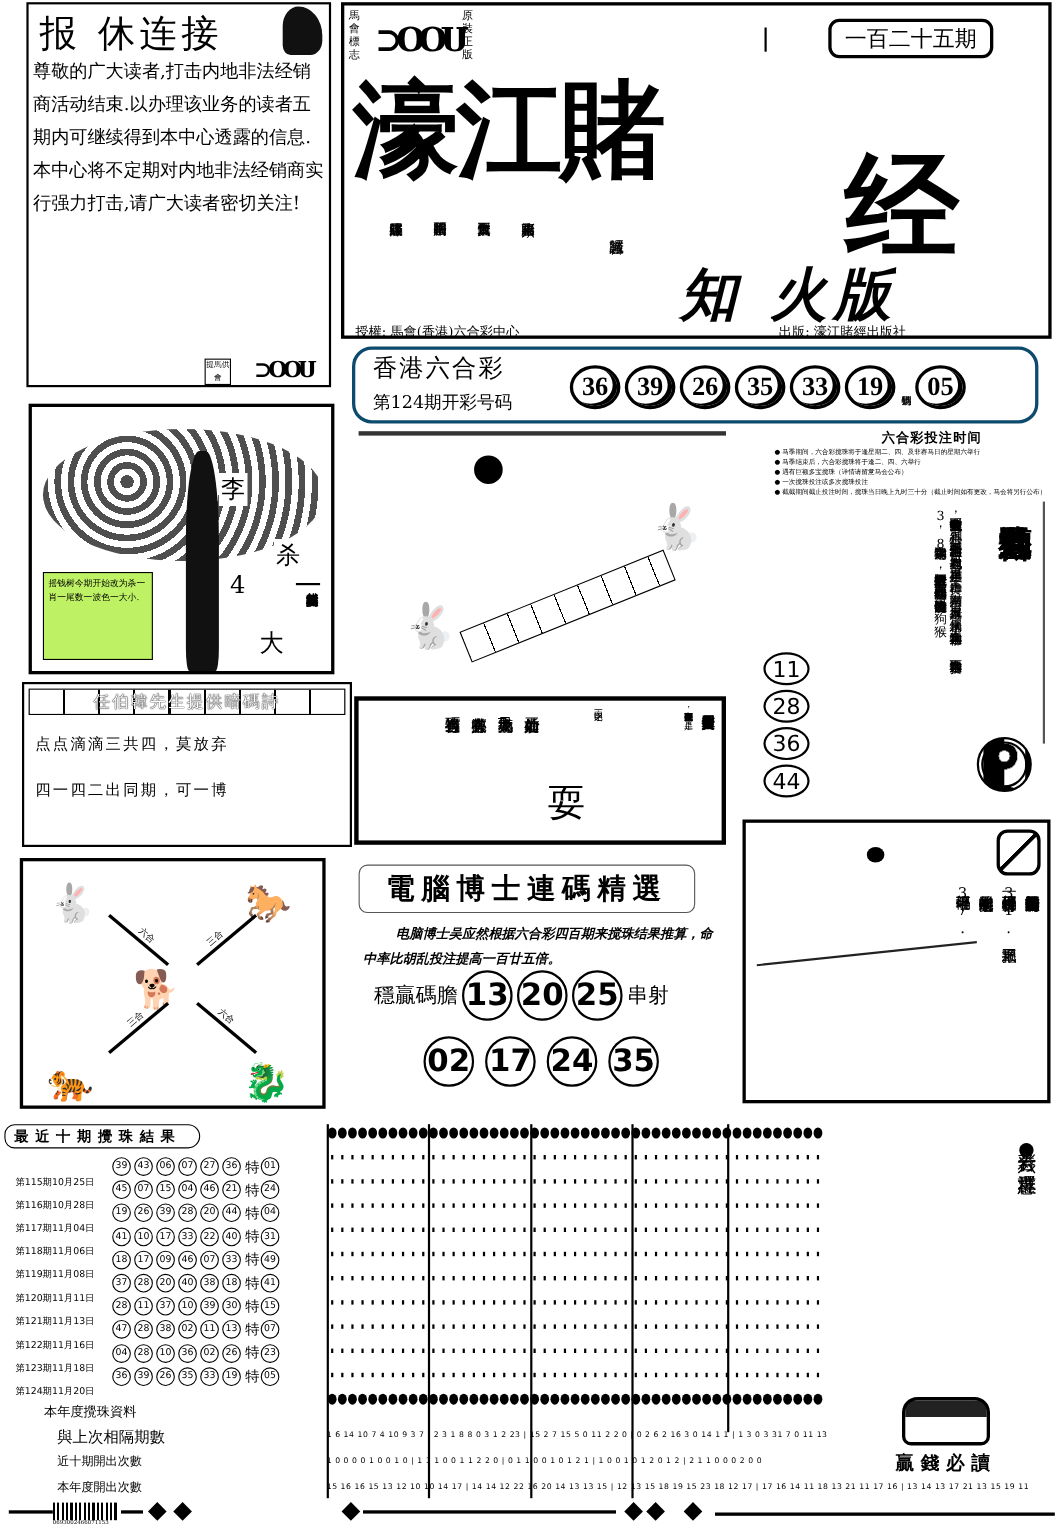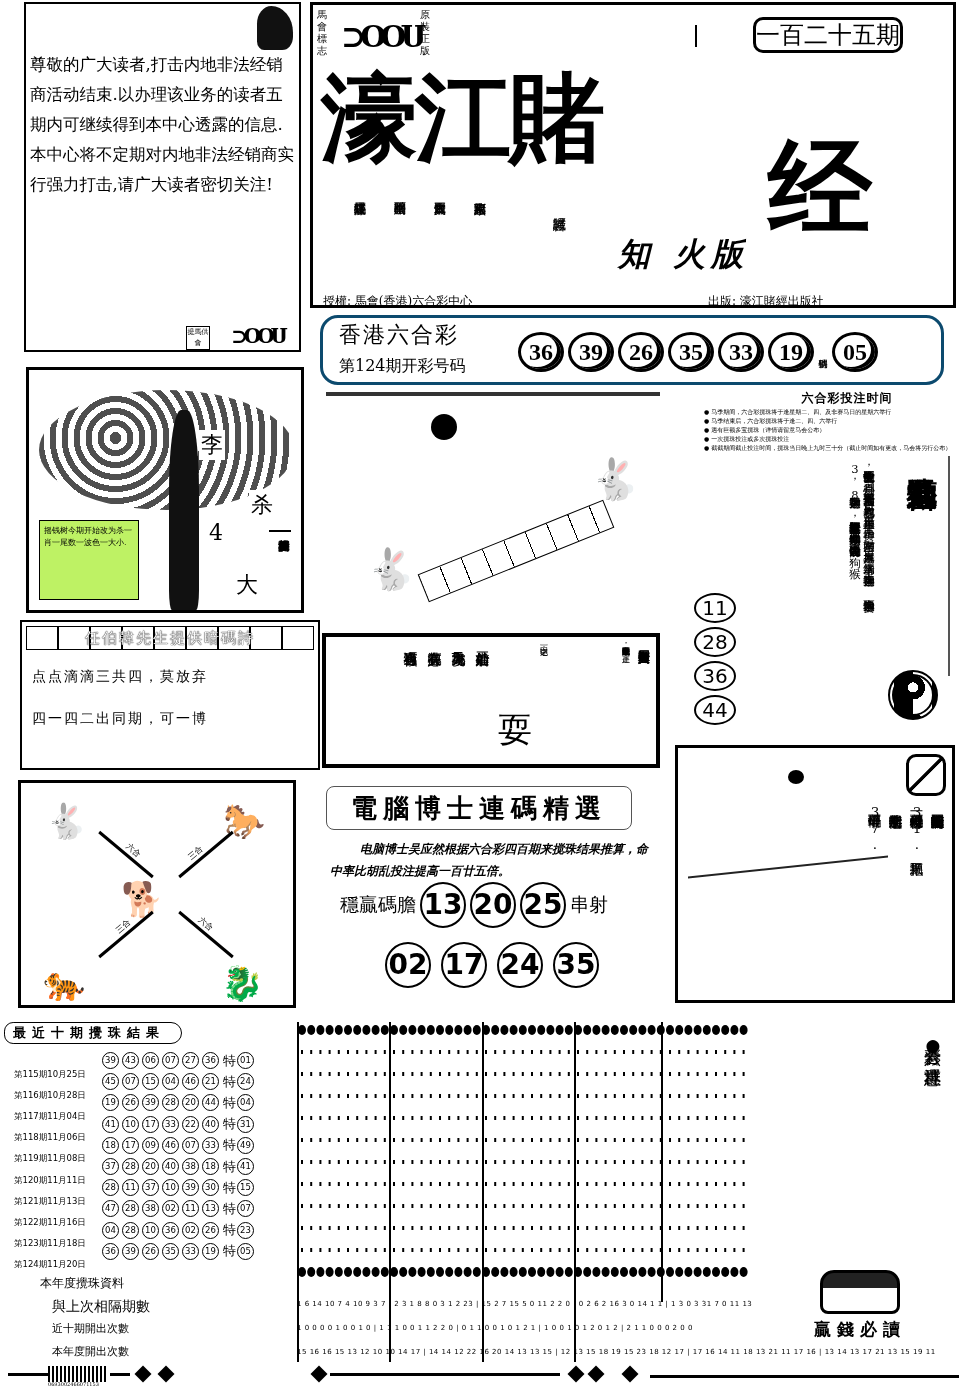--- a/index.html
+++ b/index.html
@@ -16,25 +16,25 @@
   #notice .horse { position: absolute; right: 6px; top: 2px; width: 36px; height: 44px; background: #111; border-radius: 40% 60% 30% 20%; }
   #notice .body { position: absolute; left: 4px; top: 46px; right: 4px; font-size: 16.5px; line-height: 30px; }
   #notice .stamp { position: absolute; left: 160px; top: 322px; width: 24px; height: 24px; border: 1px solid #000; font-size: 7px; line-height: 11px; text-align: center; }
   #notice .shoes { position: absolute; left: 205px; top: 320px; font-size: 20px; font-weight: bold; letter-spacing: -4px; }
 
   
   #header { left: 310px; top: 2px; width: 646px; height: 306px; border-width: 3px; }
   #header .small-l { position: absolute; left: 4px; top: 4px; font-size: 10px; line-height: 12px; width: 14px; }
   #header .small-r { position: absolute; left: 107px; top: 4px; font-size: 10px; line-height: 12px; width: 14px; }
   #header .shoes { position: absolute; left: 28px; top: 14px; font-size: 30px; font-weight: bold; letter-spacing: -6px; }
-  #header .issue { position: absolute; left: 440px; top: 12px; width: 150px; height: 36px; border: 3px solid #000; border-radius: 10px; font-size: 24px; text-align: center; line-height: 30px; }
+  #header .issue { position: absolute; left: 440px; top: 12px; width: 150px; height: 36px; border: 3px solid #000; border-radius: 10px; font-size: 20px; text-align: center; line-height: 30px; }
   #header .bar { position: absolute; left: 382px; top: 20px; width: 2px; height: 22px; background: #000; }
   #header .big { position: absolute; left: 8px; top: 58px; font-size: 96px; font-weight: bold; font-family: "DejaVu Sans", sans-serif; letter-spacing: -2px; line-height: 110px; }
   #header .big2 { position: absolute; left: 455px; top: 115px; font-size: 104px; font-weight: bold; font-family: "DejaVu Sans", sans-serif; }
-  #header .edition { position: absolute; left: 305px; top: 228px; font-size: 32px; font-weight: bold; font-style: italic; letter-spacing: 6px; font-family: "DejaVu Sans", sans-serif; }
+  #header .edition { position: absolute; left: 305px; top: 228px; font-size: 52px; font-weight: bold; font-style: italic; letter-spacing: 6px; font-family: "DejaVu Sans", sans-serif; }
   #header .poems { position: absolute; left: 40px; top: 188px; display: flex; gap: 26px; font-size: 12px; line-height: 14px; }
   #header .poems div { width: 14px; }
   #header .motto { position: absolute; left: 240px; top: 202px; font-size: 13px; line-height: 15px; width: 14px; }
   #header .auth { position: absolute; left: 10px; top: 288px; font-size: 12px; }
   #header .pub { position: absolute; left: 395px; top: 288px; font-size: 12px; }
 
   
   #results { left: 320px; top: 315px; width: 624px; height: 70px; border: 3px solid #0c4a6e; border-radius: 18px; }
   #results .t1 { position: absolute; left: 16px; top: 2px; font-size: 22px; letter-spacing: 2px; }
   #results .t2 { position: absolute; left: 16px; top: 38px; font-size: 16px; }
@@ -125,20 +125,21 @@
   #winread .icon { width: 80px; height: 44px; margin: 0 auto; border: 3px solid #000; border-radius: 14px 14px 8px 8px; background: linear-gradient(#222 0 40%, #fff 40%); }
   #winread .t { font-size: 17px; font-weight: bold; letter-spacing: 6px; margin-top: 4px; }
 
   .diamond { position: absolute; width: 12px; height: 12px; background: #000; transform: rotate(45deg); }
   .hline { position: absolute; height: 3px; background: #000; }
 </style>
 </head>
 <body>
 
 <div id="notice" class="box">
+  <div class="title">报 休连接</div>
   <div class="horse"></div>
   <div class="body">尊敬的广大读者,打击内地非法经销商活动结束.以办理该业务的读者五期内可继续得到本中心透露的信息.本中心将不定期对内地非法经销商实行强力打击,请广大读者密切关注!</div>
   <div class="stamp">提馬供會</div>
   <div class="shoes">⊃ՕՕՍ</div>
 </div>
 
 <div id="header" class="box">
   <div class="small-l">馬會標志</div>
   <div class="shoes">⊃ՕՕՍ</div>
   <div class="small-r">原裝正版</div>

